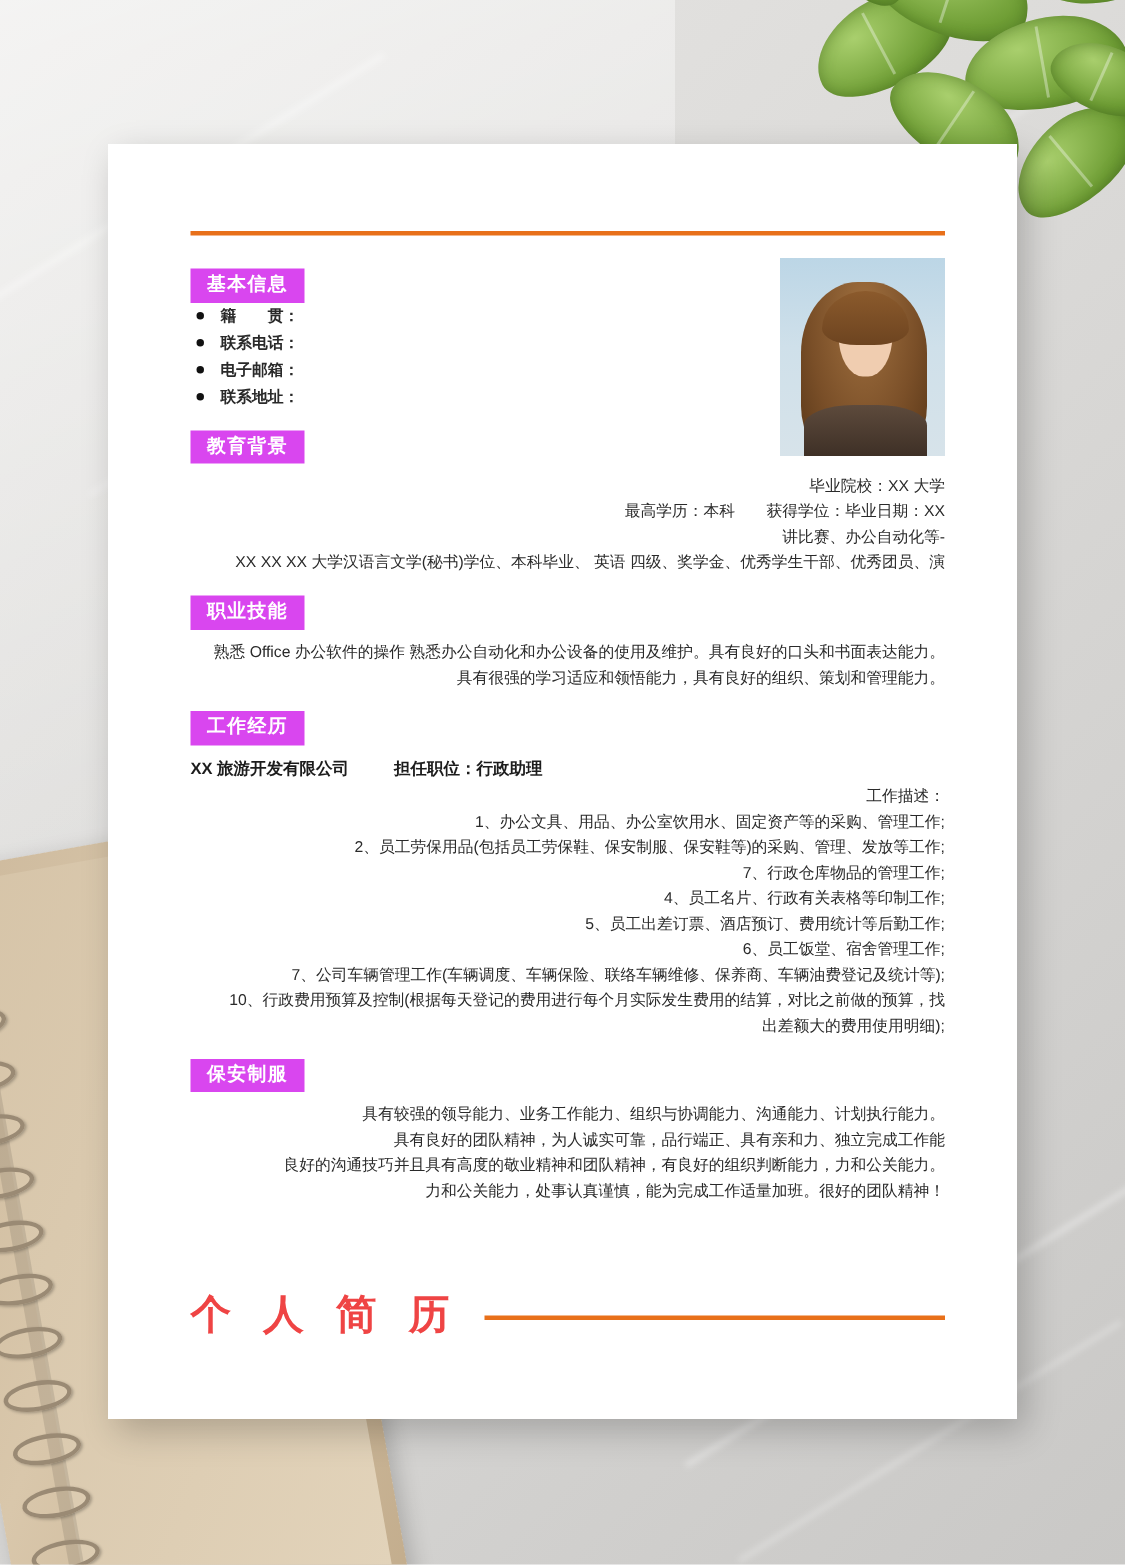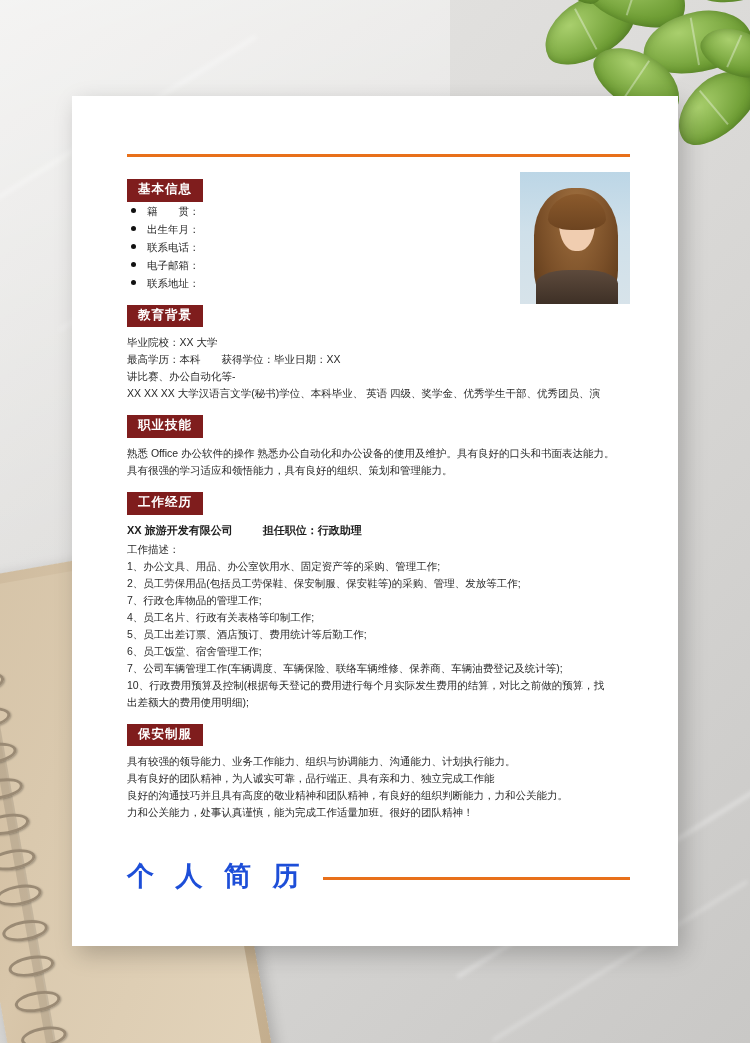--- a/index.html
+++ b/index.html
@@ -124,21 +124,21 @@
   .top-rule {
     height: 3px;
     background: #e8701a;
     width: 100%;
     margin-bottom: 22px;
   }
 
   
   .chip {
     display: inline-block;
-    background: #7f1d1d;
+    background: #d946ef;
     color: #ffffff;
     font-size: 12.5px;
     font-weight: bold;
     letter-spacing: 1px;
     padding: 3px 11px 4px 11px;
     line-height: 1.25;
   }
   .section { margin-bottom: 13px; }
   .section-body {
     margin-top: 7px;
@@ -148,20 +148,21 @@
   }
 
   
   .info-list { list-style: none; margin: 0; padding: 0 0 0 4px; }
   .info-list li {
     font-size: 10.5px;
     color: #2a2a2a;
     line-height: 1.72;
     position: relative;
     padding-left: 16px;
+    font-weight: bold;
   }
   .info-list li .bullet {
     position: absolute;
     left: 0;
     top: 6px;
     width: 5px;
     height: 5px;
     background: #111;
     border-radius: 50%;
   }
@@ -207,21 +208,21 @@
     position: absolute;
     left: 16px;
     bottom: 0;
     width: 82px;
     height: 34px;
     background: linear-gradient(180deg, #5d4a3c, #3e3026);
     border-radius: 40% 40% 0 0;
   }
 
   
-  .line { display: block; }
+  .line { display: block; text-align: right; }
 
   
   .work-head {
     font-size: 11px;
     font-weight: bold;
     color: #1c1c1c;
     margin-top: 8px;
     margin-bottom: 3px;
   }
   .work-head .sep { display: inline-block; width: 30px; }
@@ -229,21 +230,21 @@
   
   .footer {
     position: absolute;
     left: 55px;
     right: 48px;
     bottom: 52px;
     display: flex;
     align-items: center;
   }
   .footer-title {
-    color: #1d4ed8;
+    color: #ef4444;
     font-size: 27px;
     font-weight: bold;
     letter-spacing: 7px;
     white-space: nowrap;
   }
   .footer-rule {
     flex: 1;
     height: 3px;
     background: #e8701a;
     margin-left: 16px;
@@ -299,21 +300,20 @@
       <div class="ph-hair-back"></div>
       <div class="ph-face"></div>
       <div class="ph-hair-front"></div>
       <div class="ph-body"></div>
     </div>
 
     <div class="section">
       <div class="chip">基本信息</div>
       <ul class="info-list">
         <li><span class="bullet"></span><span>籍　　贯：</span></li>
-        <li><span class="bullet"></span><span>出生年月：</span></li>
         <li><span class="bullet"></span><span>联系电话：</span></li>
         <li><span class="bullet"></span><span>电子邮箱：</span></li>
         <li><span class="bullet"></span><span>联系地址：</span></li>
       </ul>
     </div>
 
     <div class="section">
       <div class="chip">教育背景</div>
       <div class="section-body">
         <span class="line">毕业院校：XX 大学</span>

